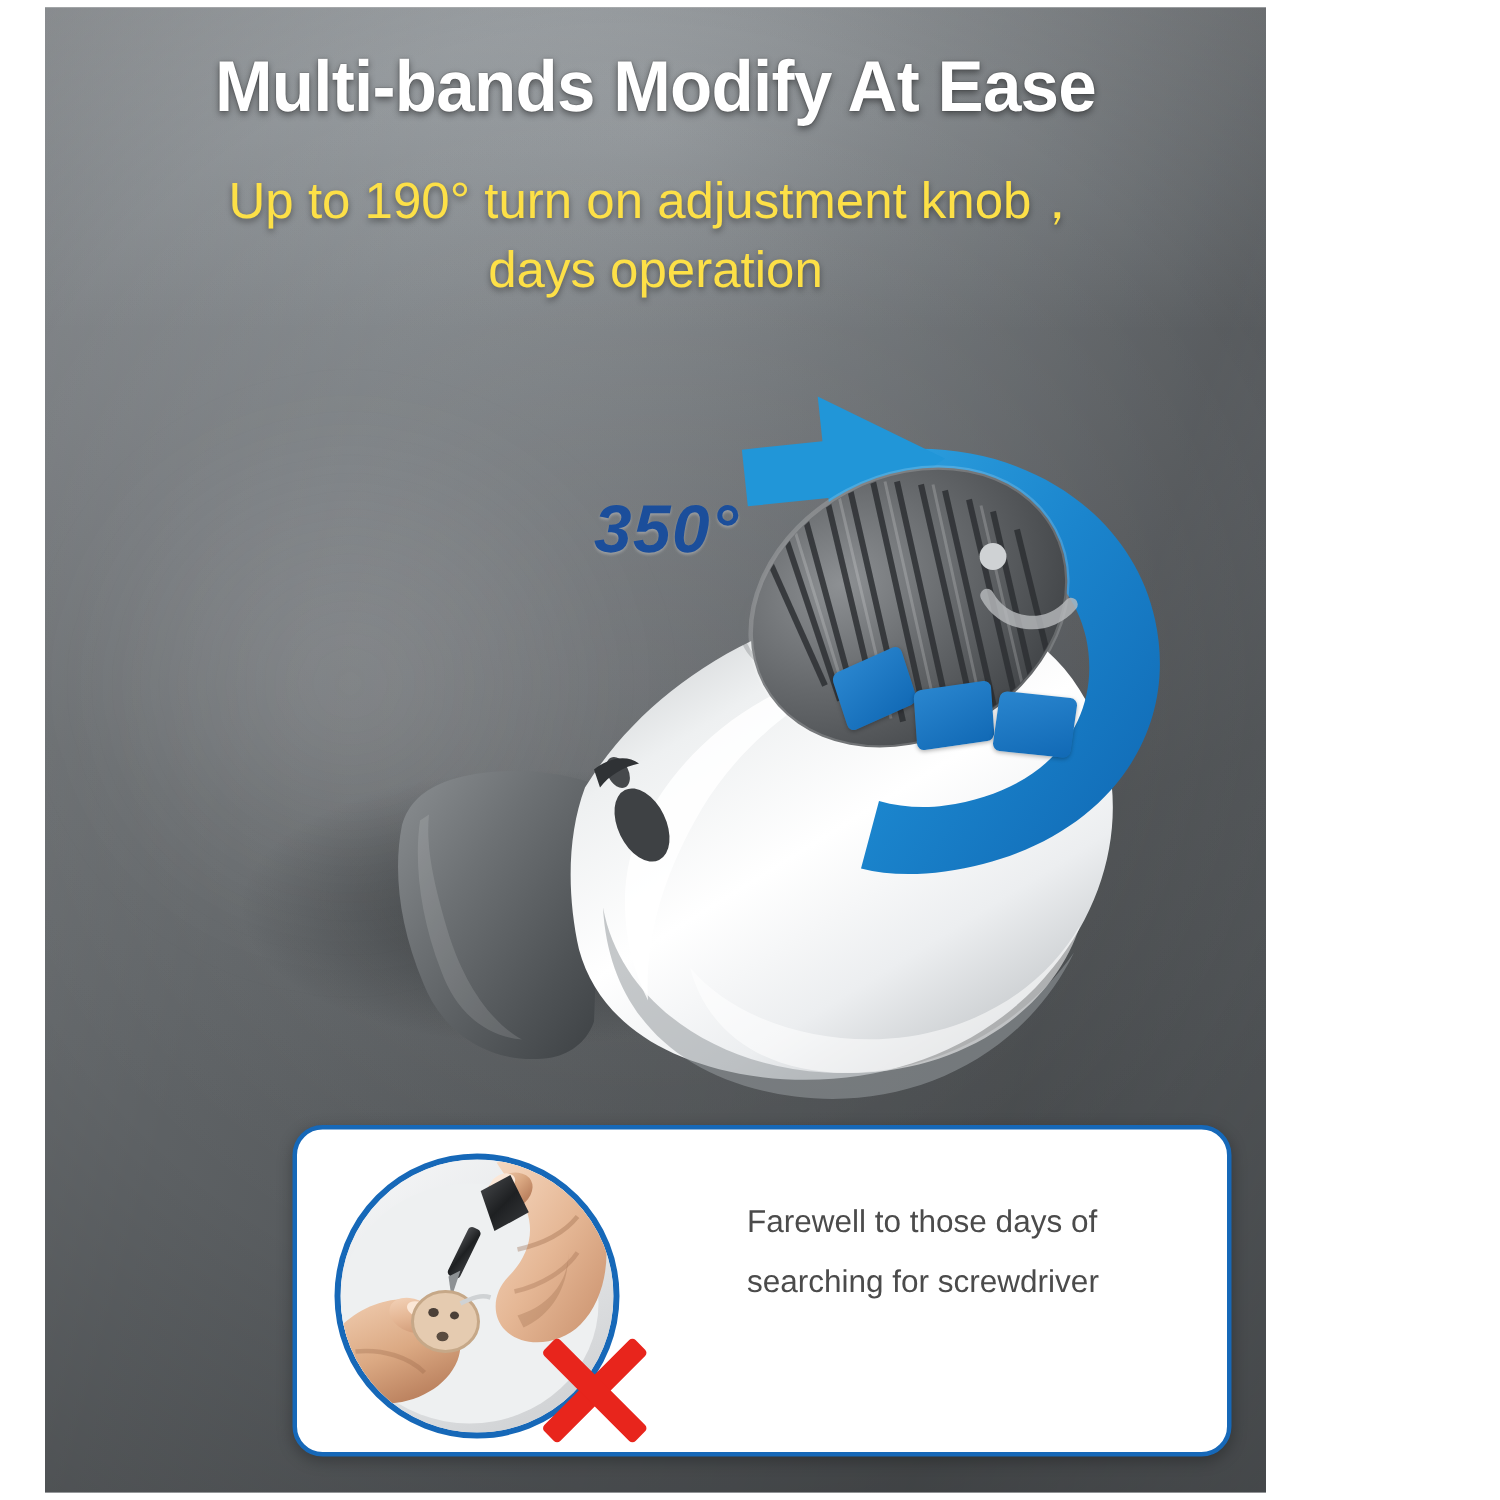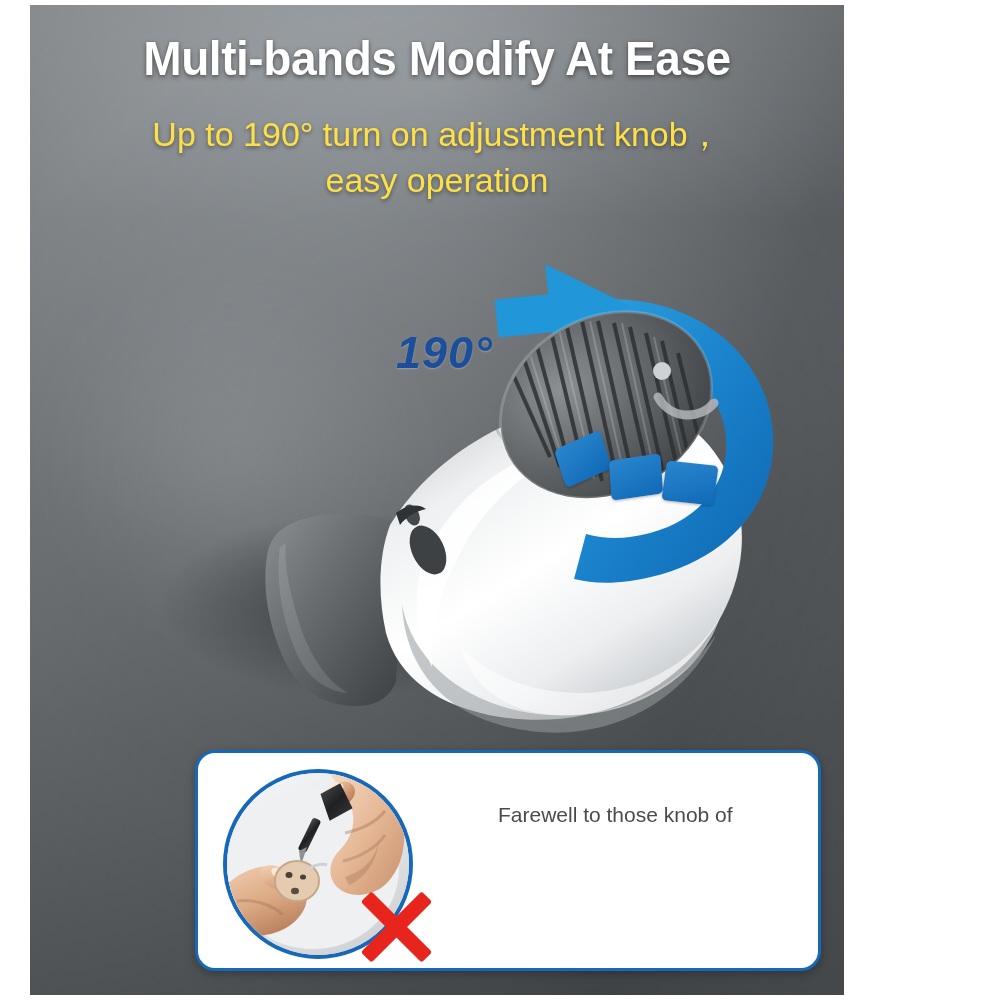--- a/index.html
+++ b/index.html
@@ -81,21 +81,21 @@
 
     <div class="bg-base"></div>
     <div class="bg-sweep"></div>
     <div class="bg-band"></div>
     <div class="bg-soft"></div>
     <div class="bg-vig"></div>
 
     <div class="title">Multi-bands Modify At Ease</div>
     <div class="subtitle">
       <span class="sub-line">Up to 190° turn on adjustment knob，</span>
-      <span class="sub-line">easy operation</span>
+      <span class="sub-line">days operation</span>
     </div>
 
     <svg id="device" viewBox="0 0 942 990">
       <defs>
         <linearGradient id="gTip" x1="0" y1="0" x2="1" y2="1">
           <stop offset="0%" stop-color="#8b8f92"></stop>
           <stop offset="35%" stop-color="#6d7174"></stop>
           <stop offset="75%" stop-color="#4e5255"></stop>
           <stop offset="100%" stop-color="#3c4043"></stop>
         </linearGradient>
@@ -196,21 +196,21 @@
               <path d="M624 332 L654 462"></path>
             <path d="M496 336 L536 466"></path>
           </g>
         </g>
         <ellipse cx="576" cy="400" rx="110" ry="88" transform="rotate(-28 576 400)" fill="none" stroke="rgba(255,255,255,.18)" stroke-width="3"></ellipse>
         <circle cx="632" cy="366" r="9" fill="#cfd2d4"></circle>
         <path d="M628 392 A34 34 0 0 0 684 398" fill="none" stroke="#b9bcbe" stroke-width="9" stroke-linecap="round" opacity=".8"></path>
       </g>
     </svg>
 
-    <div class="deg-label">190°</div>
+    <div class="deg-label">350°</div>
 
     <div class="band b1"></div>
     <div class="band b2"></div>
     <div class="band b3"></div>
 
     <div class="card">
 
       <div class="card-photo">
         <svg viewBox="0 0 182 182" width="182" height="182">
           <defs>
@@ -268,18 +268,19 @@
           <path d="M80 96 C88 92 94 90 100 92" stroke="#cfd2d4" stroke-width="3" fill="none"></path>
         </svg>
       </div>
 
       <div class="redx">
         <i class="a"></i>
           <i class="b"></i>
       </div>
 
       <div class="card-text">
-        <span class="ct-line">Farewell to those knob of</span>
+        <span class="ct-line">Farewell to those days of</span>
+        <span class="ct-line">searching for screwdriver</span>
       </div>
     </div>
 
   </div>
 </div>
 
 </body></html>

